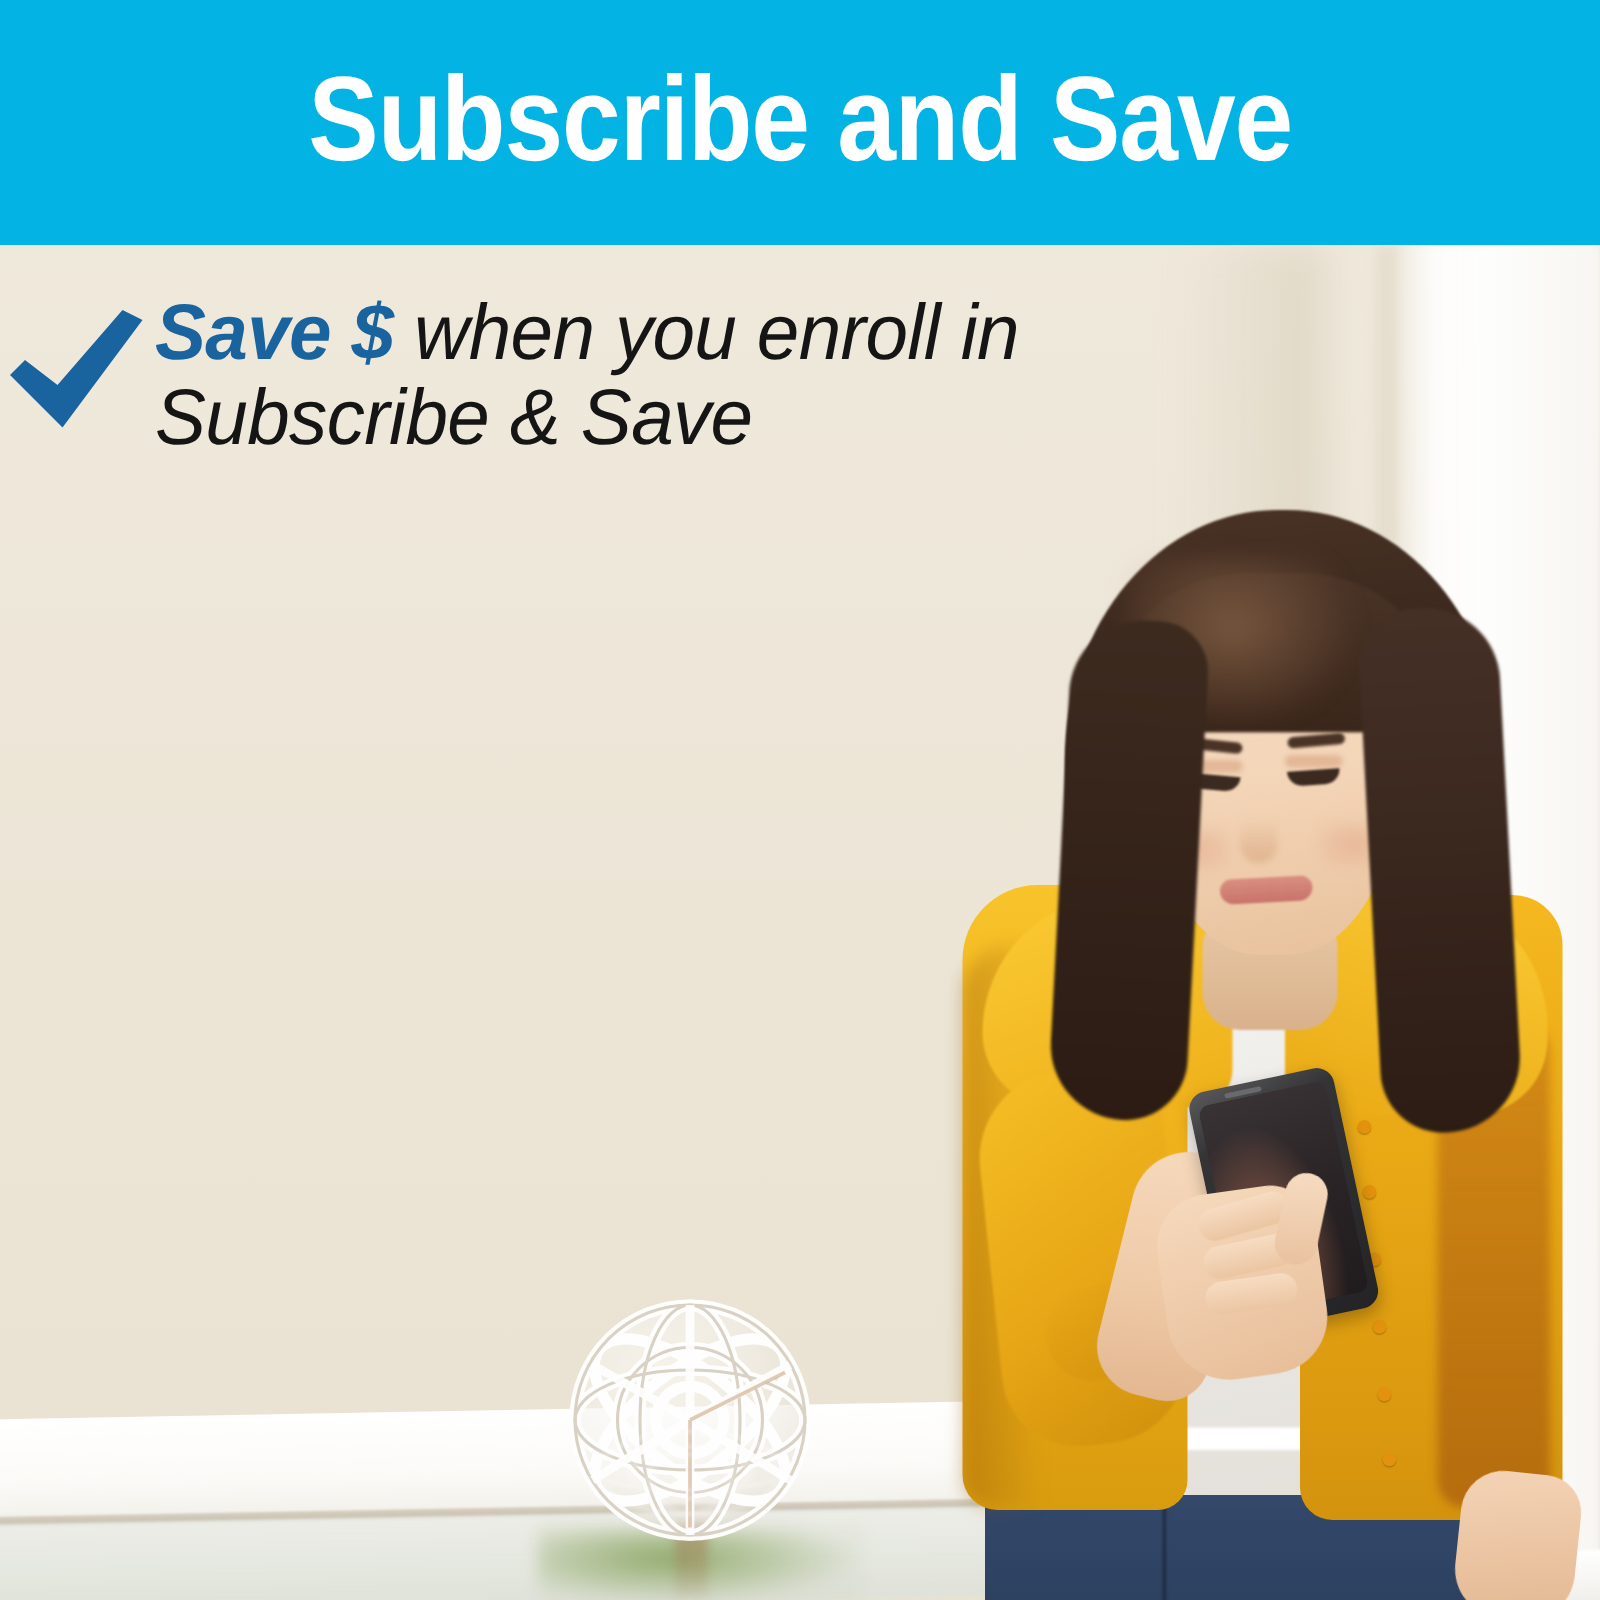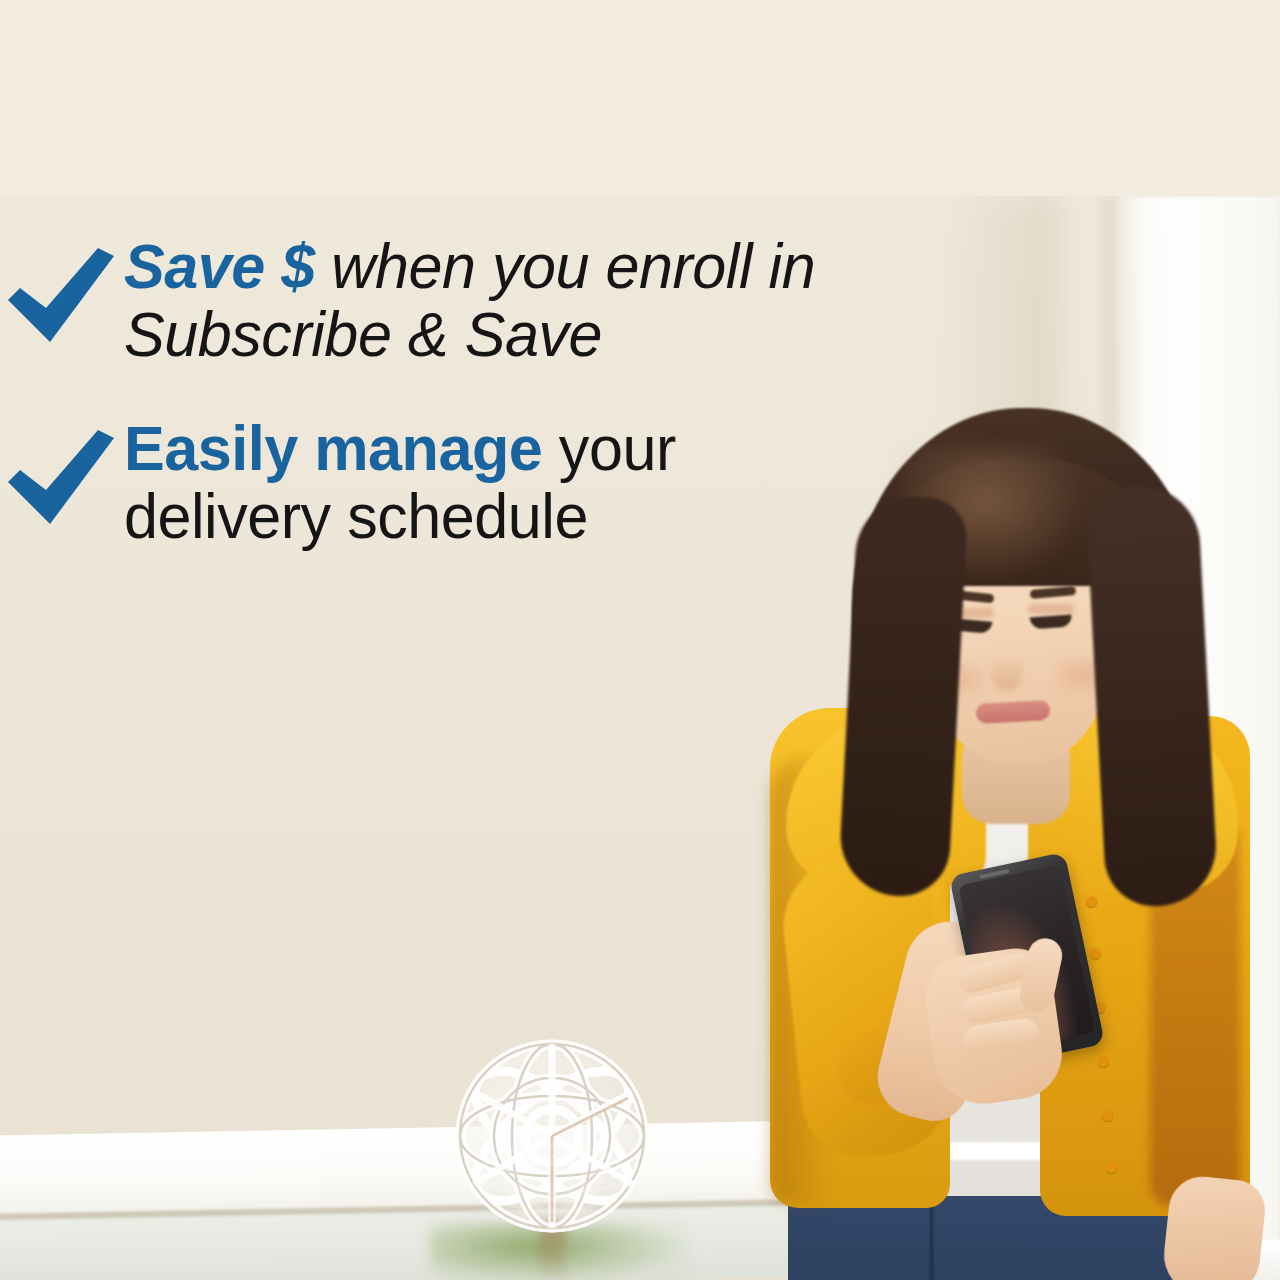--- a/index.html
+++ b/index.html
@@ -615,40 +615,33 @@
       <div class="finger f1"></div>
       <div class="finger f2"></div>
       <div class="finger f3"></div>
       <div class="thumb"></div>
 
       <div class="counter-right"></div>
       <div class="hand-rest"></div>
     </div>
   </div>
 
+  <div class="banner">
+    <div class="banner-title">Subscribe and Save</div>
+  </div>
 
   <div class="bullets">
 
     <div class="bullet" id="b1">
       <div class="check">
         <svg width="112" height="100" viewBox="0 0 112 100" aria-hidden="true">
           <path d="M2 54 L14 42 L40 62 L92 2 L108 10 L44 96 Z" fill="#19639e"></path>
         </svg>
       </div>
       <div class="btext">
         <span class="hl">Save $</span><span> when you enroll in Subscribe &amp; Save</span>
       </div>
     </div>
 
-    <div class="bullet" id="b2">
-      <div class="check">
-        <svg width="112" height="100" viewBox="0 0 112 100" aria-hidden="true">
-          <path d="M2 54 L14 42 L40 62 L92 2 L108 10 L44 96 Z" fill="#19639e"></path>
-        </svg>
-      </div>
-      <div class="btext">
-        <span class="hl">Easily manage</span><span> your delivery schedule</span>
-      </div>
-    </div>
 
 
   </div>
 </div>
 
 </body></html>

